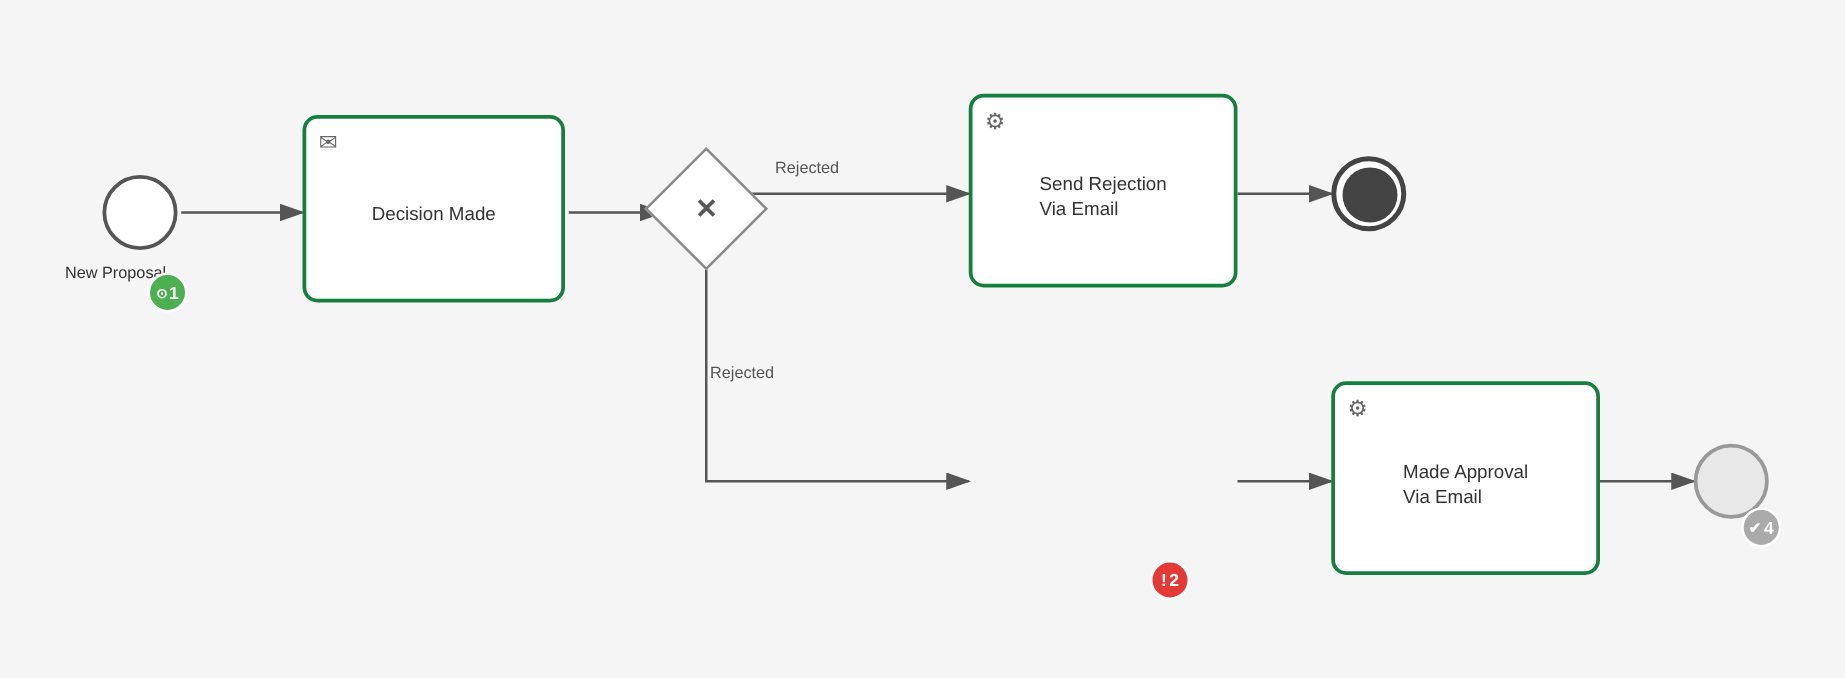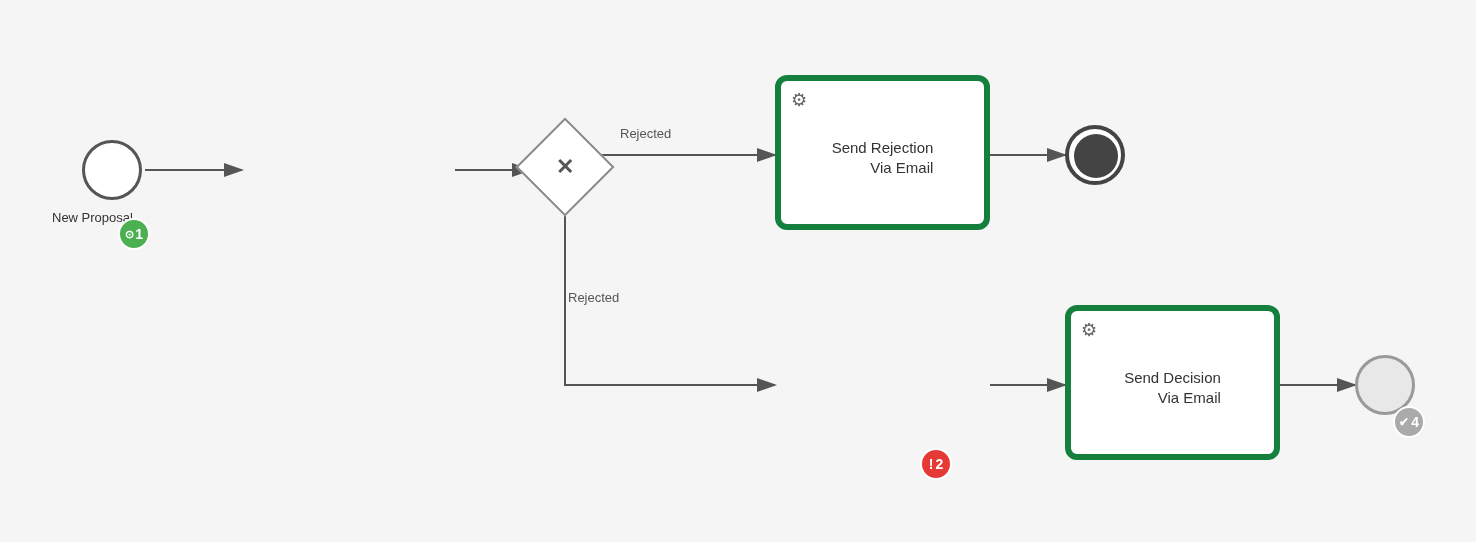--- a/index.html
+++ b/index.html
@@ -31,30 +31,30 @@
       border-width: 4px;
       border-color: #444;
     }
     .bpmn-circle.end-check {
       border-color: #999;
       background: #e8e8e8;
     }
 
     .bpmn-task {
       position: absolute;
-      border: 6px solid #15803d;
+      border: 3px solid #15803d;
       border-radius: 12px;
       background: #fff;
       display: flex;
       flex-direction: column;
       align-items: center;
       justify-content: center;
       font-size: 15px;
       color: #333;
-      text-align: right;
+      text-align: left;
     }
     .bpmn-task .task-icon {
       position: absolute;
       top: 8px;
       left: 10px;
       font-size: 18px;
       color: #666;
     }
     .bpmn-task .task-label {
       margin-top: 10px;
@@ -162,20 +162,24 @@
   <div class="bpmn-circle" style="width:60px; height:60px; left:82px; top:140px;">
   </div>
 
   <div class="badge green" style="left:118px; top:218px;">
     <span style="font-size:11px; margin-right:1px;">⊙</span>
     <span>1</span>
   </div>
 
   <div class="node-label" style="left:52px; top:210px; width:80px; text-align:center;">New Proposal</div>
 
+  <div class="bpmn-task" style="width:210px; height:150px; left:242px; top:92px;">
+    <span class="task-icon mail-icon"></span>
+    <span class="task-label">Decision Made</span>
+  </div>
 
   <div class="bpmn-gateway" style="left:530px; top:132px;">
     <span class="gw-label">✕</span>
   </div>
 
   <div class="arrow-label" style="left:620px; top:126px;">Rejected</div>
 
   <div class="arrow-label" style="left:568px; top:290px;">Rejected</div>
 
   <div class="bpmn-task" style="width:215px; height:155px; left:775px; top:75px;">
@@ -189,21 +193,21 @@
   </div>
 
 
   <div class="badge red" style="left:920px; top:448px;">
     <span style="font-size:14px;">!</span>
     <span style="margin-left:2px;">2</span>
   </div>
 
   <div class="bpmn-task" style="width:215px; height:155px; left:1065px; top:305px;">
     <span class="task-icon gear-icon"></span>
-    <span class="task-label" style="white-space: pre-line;">Send Decision
+    <span class="task-label" style="white-space: pre-line;">Made Approval
 Via Email</span>
   </div>
 
   <div class="bpmn-circle end-check" style="width:60px; height:60px; left:1355px; top:355px;">
   </div>
 
   <div class="badge" style="left:1393px; top:406px; background:#aaa; border:2px solid #fff;">
     <span style="font-size:12px;">✔</span>
     <span style="margin-left:2px;">4</span>
   </div>

